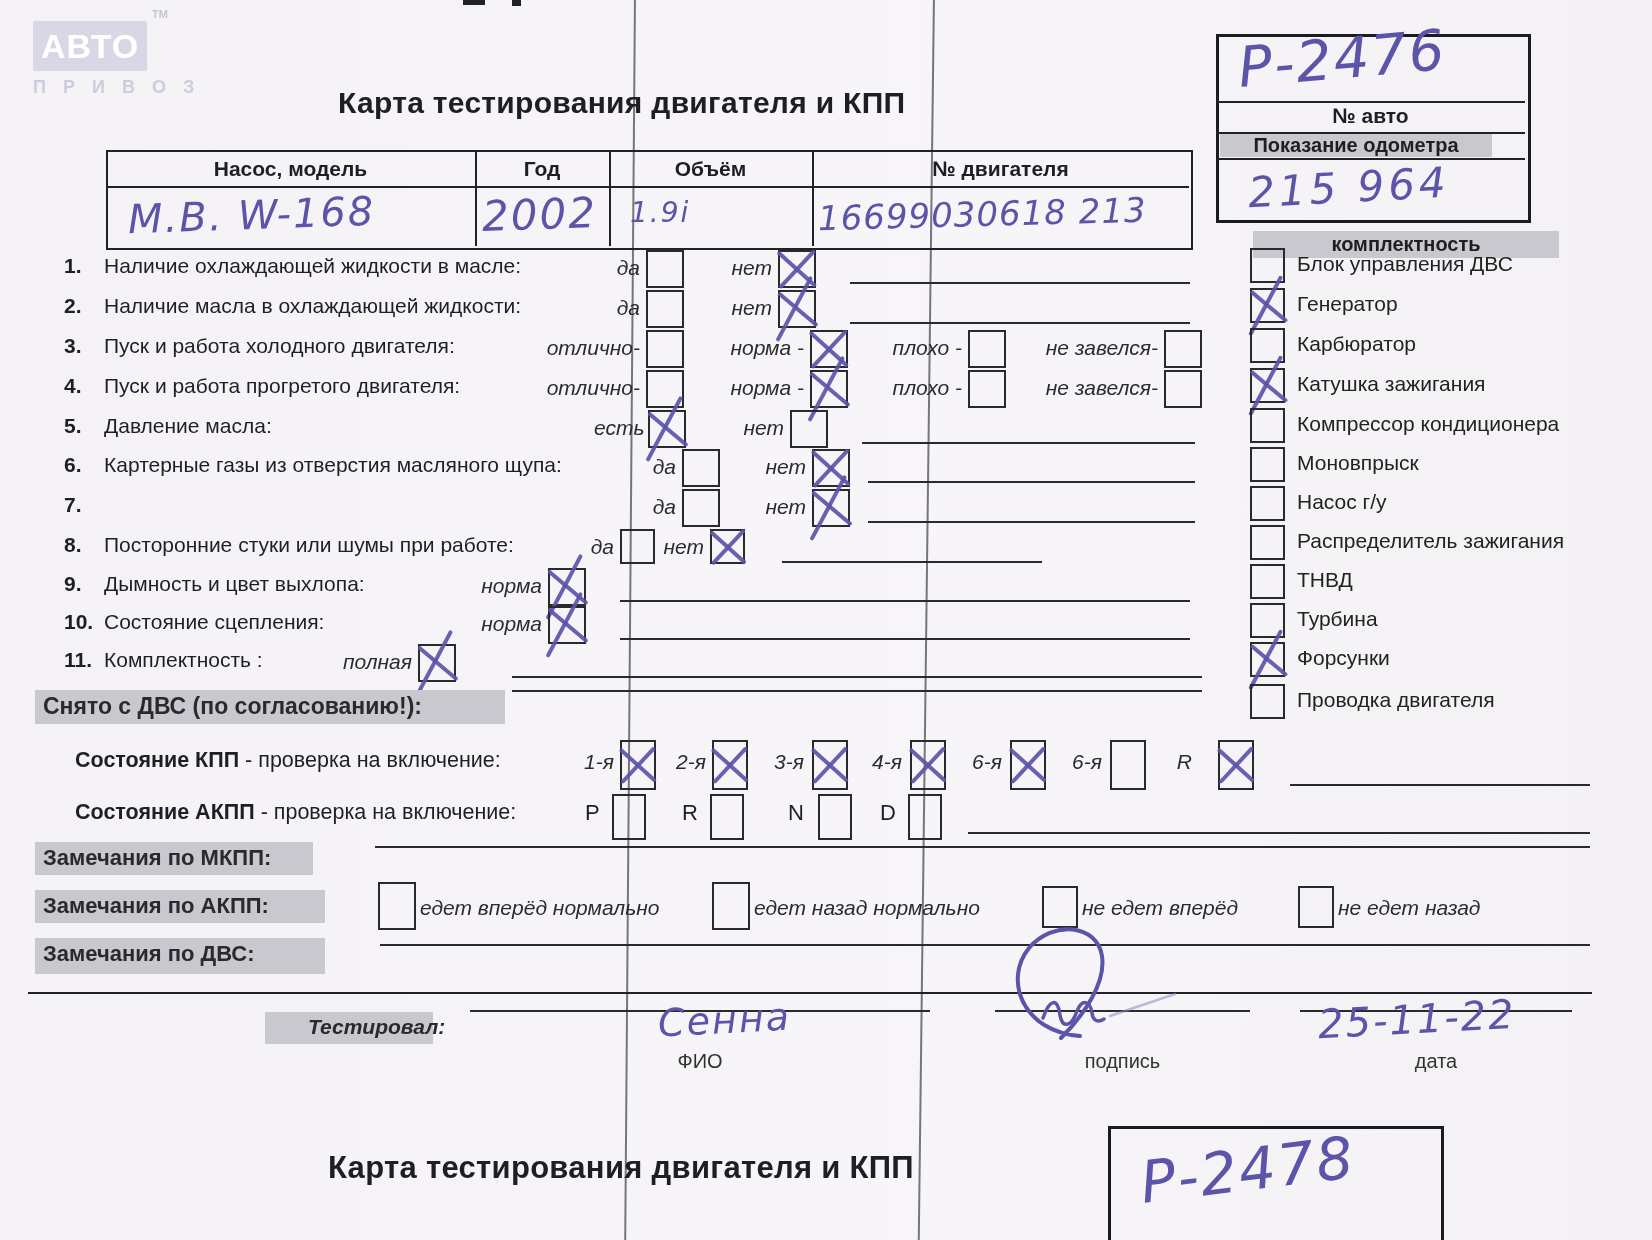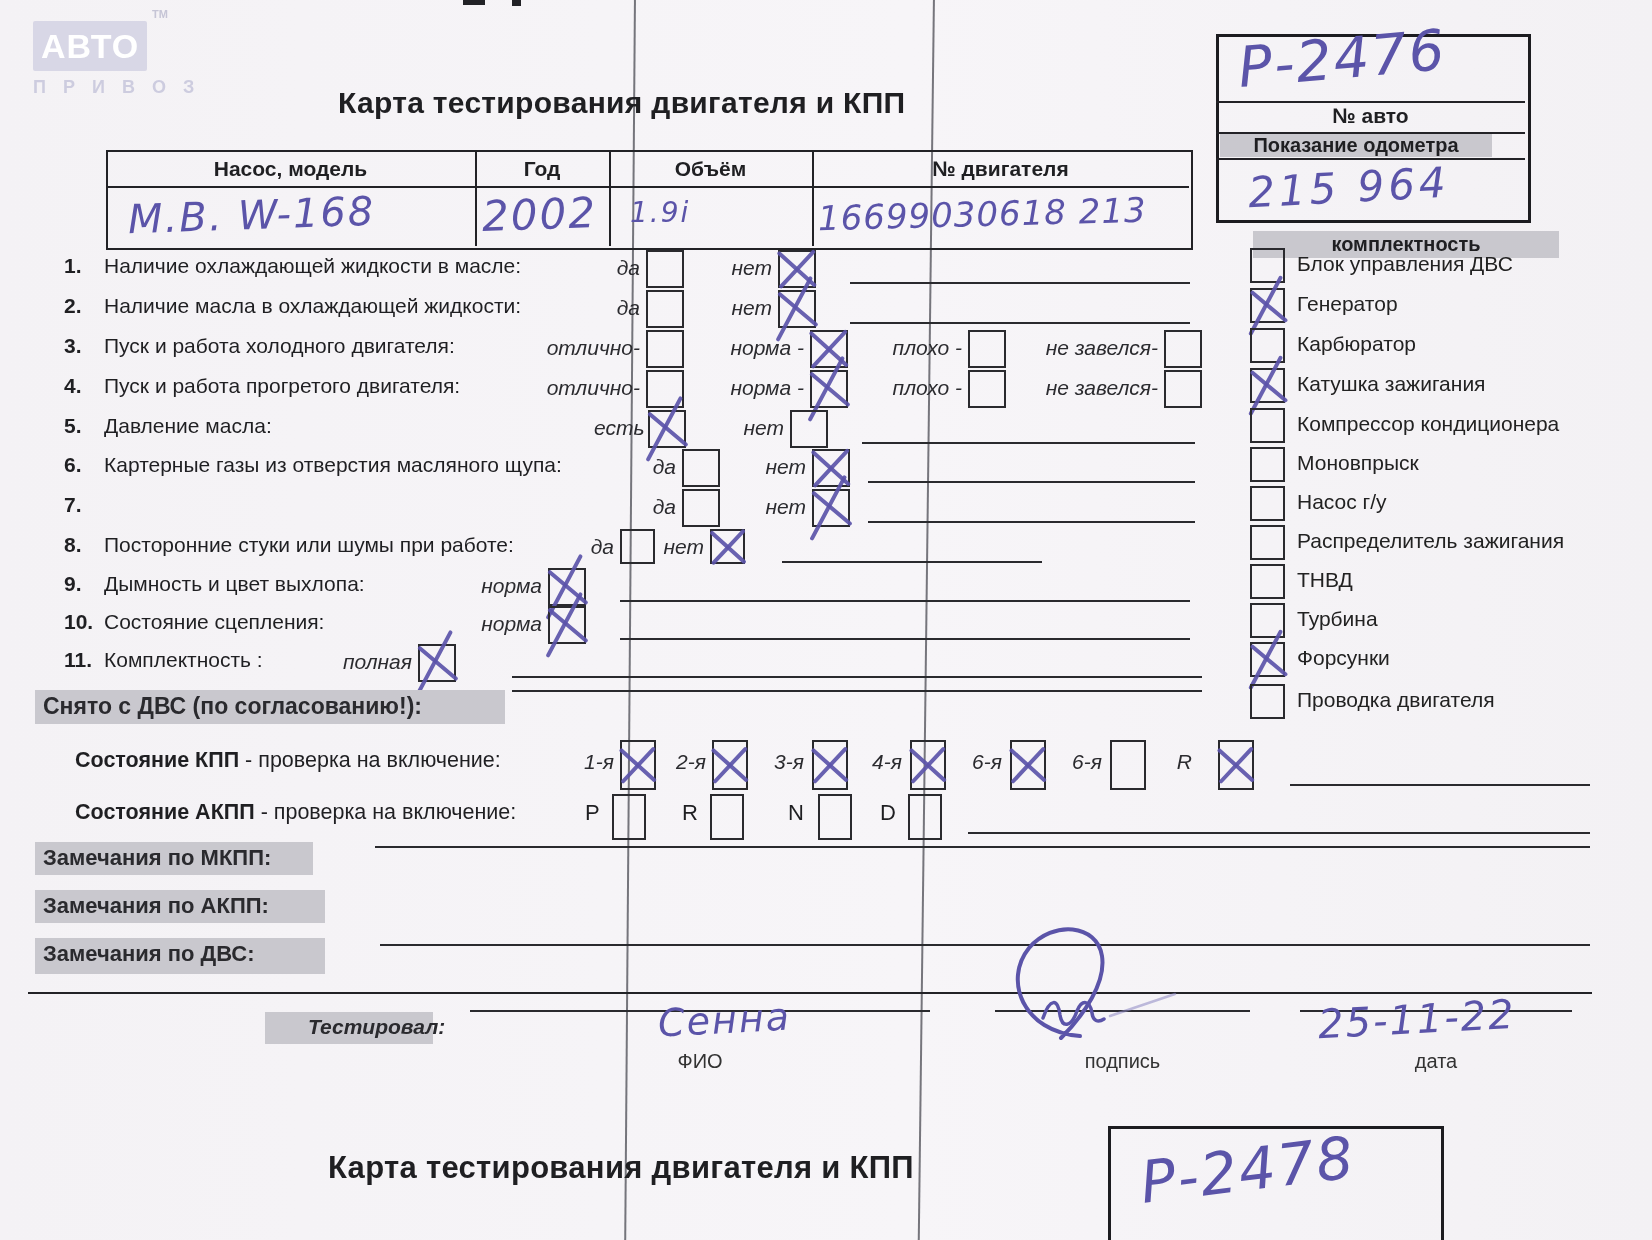--- a/index.html
+++ b/index.html
@@ -299,20 +299,30 @@
   </div>
 
   <div class="abs band" style="left:35px;top:842px;width:278px;height:33px;">
     <div class="bandtxt">Замечания по МКПП:</div>
   </div>
   <div class="abs uline" style="left:375px;top:846px;width:1215px;"></div>
 
   <div class="abs band" style="left:35px;top:890px;width:290px;height:33px;">
     <div class="bandtxt">Замечания по АКПП:</div>
   </div>
+  <div class="row" style="top:882px;height:52px;">
+    <span class="cb big" style="left:378px;"></span>
+    <span class="opt" style="left:420px;top:14px;text-align:left;">едет вперёд нормально</span>
+    <span class="cb big" style="left:712px;"></span>
+    <span class="opt" style="left:754px;top:14px;text-align:left;">едет назад нормально</span>
+    <span class="cb" style="left:1042px;top:4px;width:32px;height:38px;"></span>
+    <span class="opt" style="left:1082px;top:14px;text-align:left;">не едет вперёд</span>
+    <span class="cb" style="left:1298px;top:4px;width:32px;height:38px;"></span>
+    <span class="opt" style="left:1338px;top:14px;text-align:left;">не едет назад</span>
+  </div>
 
   <div class="abs band" style="left:35px;top:938px;width:290px;height:36px;">
     <div class="bandtxt">Замечания по ДВС:</div>
   </div>
   <div class="abs uline" style="left:380px;top:944px;width:1210px;"></div>
 
   <div class="abs" style="left:28px;top:992px;width:1564px;height:0;border-top:2.5px solid #222226;"></div>
 
   <div class="abs band" style="left:265px;top:1012px;width:168px;height:32px;">
     <div class="bandtxt i" style="font-size:21px;margin-left:35px;">Тестировал:</div>

